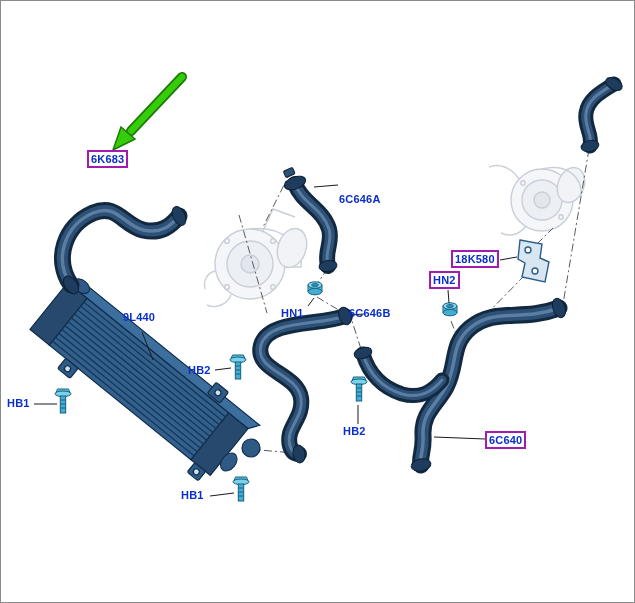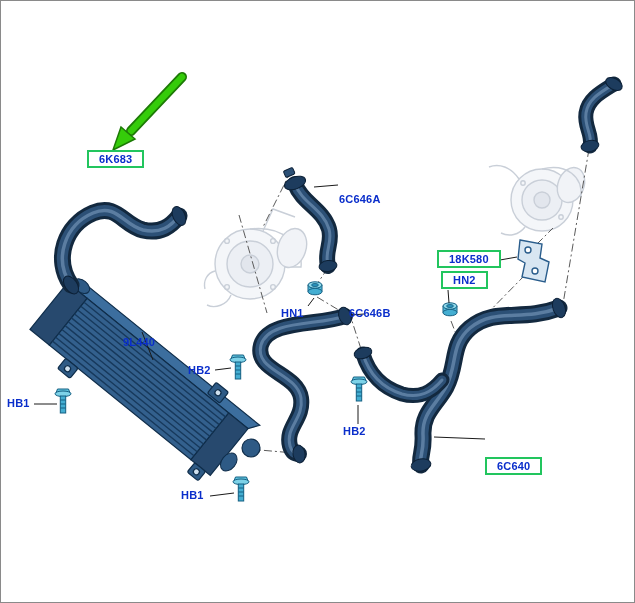--- a/index.html
+++ b/index.html
@@ -7,21 +7,21 @@
   .stage {
     position:relative; width:635px; height:603px;
     background:#ffffff; border:1px solid #8a8a8a; overflow:hidden;
   }
   .stage svg { position:absolute; left:0; top:0; display:block; }
   .plabel {
     position:absolute; z-index:5;
     font-size:11px; font-weight:bold; line-height:14px;
     color:#0a2ecb; white-space:nowrap; letter-spacing:.2px; cursor:pointer;
   }
-  .plabel.hl { border:2px solid #22c55e; padding:0 10px; background:rgba(255,255,255,.55); }
+  .plabel.hl { border:2px solid #a21caf; padding:0 2px; background:rgba(255,255,255,.55); }
 </style>
 </head>
 <body>
 
 <div class="stage">
 
   <svg width="635" height="603" viewBox="0 0 635 603">
     <defs>
       <g id="bolt">
         <path d="M-5.5,-8 h11 l1.5,4 h-14 z" fill="#62c6e0" stroke="#156083" stroke-width="1"></path>
@@ -172,22 +172,22 @@
       <line x1="181" y1="76" x2="130" y2="130" stroke="#1d7a06" stroke-width="10" stroke-linecap="round"></line>
       <line x1="181" y1="76" x2="130" y2="130" stroke="#35cc0a" stroke-width="6.5" stroke-linecap="round"></line>
       <polygon points="112,149 134,138 120,126" fill="#35cc0a" stroke="#1d7a06" stroke-width="1.5"></polygon>
     </g>
   </svg>
 
   <div class="plabel hl" style="left:86px;top:149px">6K683</div>
   <div class="plabel" style="left:338px;top:191px">6C646A</div>
   <div class="plabel" style="left:280px;top:305px">HN1</div>
   <div class="plabel" style="left:348px;top:305px">6C646B</div>
-  <div class="plabel" style="left:122px;top:334px">9L440</div>
+  <div class="plabel" style="left:122px;top:309px">9L440</div>
   <div class="plabel" style="left:187px;top:362px">HB2</div>
   <div class="plabel" style="left:6px;top:395px">HB1</div>
   <div class="plabel" style="left:342px;top:423px">HB2</div>
   <div class="plabel" style="left:180px;top:487px">HB1</div>
-  <div class="plabel hl" style="left:436px;top:249px">18K580</div>
-  <div class="plabel hl" style="left:440px;top:270px">HN2</div>
-  <div class="plabel hl" style="left:484px;top:456px">6C640</div>
+  <div class="plabel hl" style="left:450px;top:249px">18K580</div>
+  <div class="plabel hl" style="left:428px;top:270px">HN2</div>
+  <div class="plabel hl" style="left:484px;top:430px">6C640</div>
 
 </div>
 
 </body></html>

